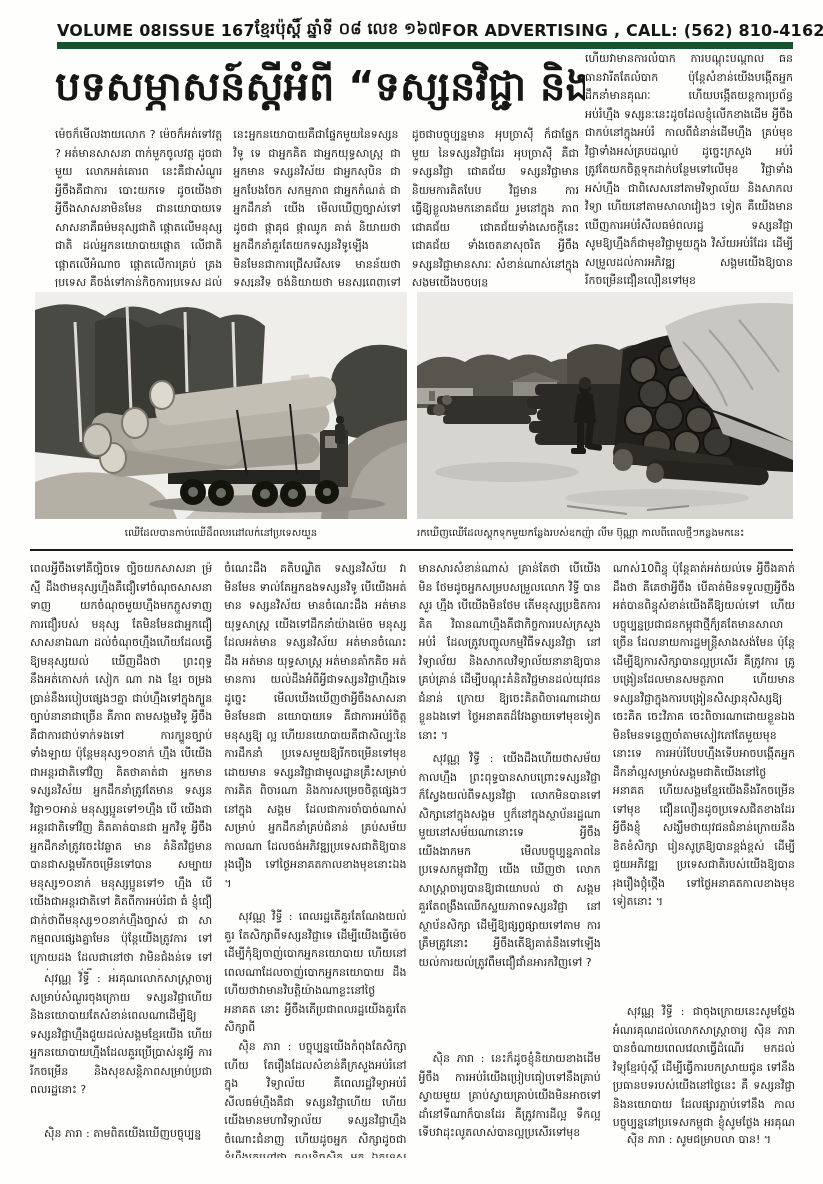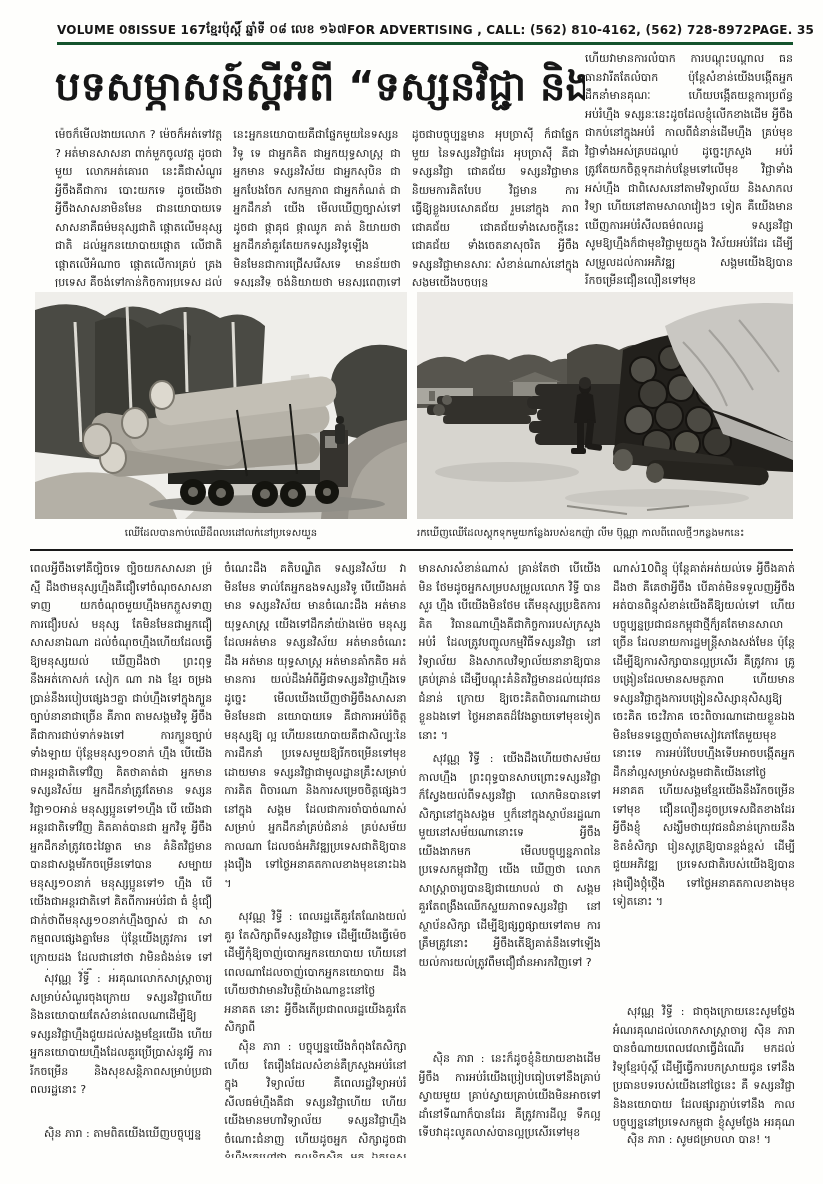--- a/index.html
+++ b/index.html
@@ -1,21 +1,21 @@
 <!DOCTYPE html>
 <html><head>
 <meta charset="utf-8">
 <style>
   html,body{margin:0;padding:0;background:#ffffff;}
   .page{position:relative;width:823px;height:1184px;background:#fefefc;
         font-family:"DejaVu Sans","Liberation Sans",sans-serif;color:#161616;overflow:hidden;}
   
   .hdr{position:absolute;left:57px;top:18px;width:736px;height:24px;
-       border-bottom:3px solid #14532d;display:flex;align-items:center;
-       font-size:12px;font-weight:bold;white-space:nowrap;}
+       border-bottom:7px solid #14532d;display:flex;align-items:center;
+       font-size:16px;font-weight:bold;white-space:nowrap;}
   .hdr .sp{flex:1;}
   .hdr span{letter-spacing:.2px;}
   
   .headline{position:absolute;left:55px;top:50px;width:530px;height:74px;
             font-size:40px;font-weight:bold;line-height:72px;white-space:nowrap;overflow:hidden;}
   
   .btxt{font-size:11px;line-height:18.5px;text-align:justify;
         overflow:hidden;overflow-wrap:anywhere;word-break:break-word;}
   .topcols{position:absolute;left:55px;top:126px;width:524px;height:161px;display:flex;gap:11px;}
   .tcol{flex:1;overflow:hidden;}
@@ -56,21 +56,21 @@
     <span>FOR ADVERTISING ,  CALL: (562) 810-4162, (562) 728-8972</span>
     <span class="sp"></span>
     <span>PAGE. 35</span>
   </div>
 
   <div class="headline">បទសម្ភាសន៍ស្ដីអំពី “ទស្សនវិជ្ជា និង...</div>
 
   <div class="topcols">
     <div class="tcol btxt">ម៉េចក៏មើលងាយលោក ? ម៉េចក៏អត់ទៅវត្ត ? អត់មានសាសនា ពាក់មួកចូលវត្ត ដូចជាមួយ លោកអត់គោរព នេះគឺជាសំណួរ អ្វីចឹងគឺជាការ បោះយកទេ ដូចយើងថាអ្វីចឹងសាសនាមិនមែន ជានយោបាយទេ សាសនាគឺធម៌មនុស្សជាតិ ផ្ដោតលើមនុស្សជាតិ ដល់អ្នកនយោបាយផ្ដោត លើជាតិ ផ្ដោតលើអំណាច ផ្ដោតលើការគ្រប់ គ្រងប្រទេស គឺចង់ទៅកាន់កិច្ចការប្រទេស ដល់</div>
     <div class="tcol btxt">នេះអ្នកនយោបាយគឺជាផ្នែកមួយនៃទស្សនវិទូ ទេ ជាអ្នកគិត ជាអ្នកយុទ្ធសាស្ត្រ ជាអ្នកមាន ទស្សនវិស័យ ជាអ្នកសុបិន ជាអ្នកបែងចែក សកម្មភាព ជាអ្នកកំណត់ ជាអ្នកដឹកនាំ យើង មើលឃើញច្បាស់ទៅដូចជា ផ្កាគុជ ផ្កាឈូក គាត់ និយាយថា អ្នកដឹកនាំគួរតែយកទស្សនវិទូឡើង មិនមែនជាការជ្រើសរើសទេ មានន័យថាទស្សនវិទូ ចង់និយាយថា មនុស្សពេញទៅដោយទស្សនៈ</div>
-    <div class="tcol btxt">ដូចជាបច្ចុប្បន្នមាន អុបច្រាស៊ី ក៏ជាផ្នែកមួយ នៃទស្សនវិជ្ជាដែរ អុបច្រាស៊ី គឺជាទស្សនវិជ្ជា ជោគជ័យ ទស្សនវិជ្ជាមាននិយមការគិតបែប វិជ្ជមាន ការធ្វើឱ្យខ្លួងរបសោគជ័យ រួមនៅក្នុង ភាពជោគជ័យ ជោគជ័យទាំងសេចក្ដីនេះ ជោគជ័យ ទាំងចេតនាសុចរិត អ្វីចឹងទស្សនវិជ្ជាមានសារៈ សំខាន់ណាស់នៅក្នុងសង្គមយើងបច្ចុប្បន្ន</div>
+    <div class="tcol btxt">ដូចជាបច្ចុប្បន្នមាន អុបច្រាស៊ី ក៏ជាផ្នែកមួយ នៃទស្សនវិជ្ជាដែរ អុបច្រាស៊ី គឺជាទស្សនវិជ្ជា ជោគជ័យ ទស្សនវិជ្ជាមាននិយមការគិតបែប វិជ្ជមាន ការធ្វើឱ្យខ្លួលងមកនោគជ័យ រួមនៅក្នុង ភាពជោគជ័យ ជោគជ័យទាំងសេចក្ដីនេះ ជោគជ័យ ទាំងចេតនាសុចរិត អ្វីចឹងទស្សនវិជ្ជាមានសារៈ សំខាន់ណាស់នៅក្នុងសង្គមយើងបច្ចុប្បន្ន</div>
   </div>
   <div class="tcol4 btxt">ហើយវាមានការលំបាក ការបណ្ដុះបណ្ដាល ធន ធានវារីតតែលំបាក ប៉ុន្តែសំខាន់យើងបង្កើតអ្នក ដឹកនាំមានគុណៈ ហើយបង្កើតយន្តការប្រព័ន្ធ អប់រំហ្មឹង ទស្សនៈនេះដូចដែលខ្ញុំលើកខាងដើម អ្វីចឹងជាកប់នៅក្នុងអប់រំ កាលពីជំនាន់ដើមហ្មឹង គ្រប់មុខវិជ្ជាទាំងអស់គ្របដណ្ដប់ ដូច្នេះក្រសួង អប់រំត្រូវតែយកចិត្តទុកដាក់បន្ថែមទៅលើមុខ វិជ្ជាទាំងអស់ហ្មឹង ជាពិសេសនៅតាមវិទ្យាល័យ និងសាកលវិទ្យា ហើយនៅតាមសាលាវៀងៗ ទៀត គឺយើងមានឃើញការអប់រំសីលធម៌ពលរដ្ឋ ទស្សនវិជ្ជា សូមឱ្យហ្មឹងក៏ជាមុខវិជ្ជាមួយក្នុង វិស័យអប់រំដែរ ដើម្បីសម្រួលដល់ការអភិវឌ្ឍ សង្គមយើងឱ្យបានរីកចម្រើនជឿនលឿនទៅមុខ</div>
 
   <div class="photoL">
     <svg viewBox="0 0 372 227">
       <rect width="372" height="227" fill="#efeeea"></rect>
       <path d="M372,58 q-34,-12 -58,4 q-20,12 -18,36 l10,44 q32,10 66,6 Z" fill="#44443e"></path>
       <path d="M0,18 q40,-14 70,6 q25,-18 55,-2 q30,-16 60,4 q25,-10 45,8 l-6,118 q-60,28 -120,20 L0,160 Z" fill="#4a4a44"></path>
       <path d="M60,30 q30,-12 52,6 q24,-10 44,8 l-8,94 q-50,18 -88,8 Z" fill="#3b3b35"></path>
       <g stroke="#dddbd4" stroke-width="3">

